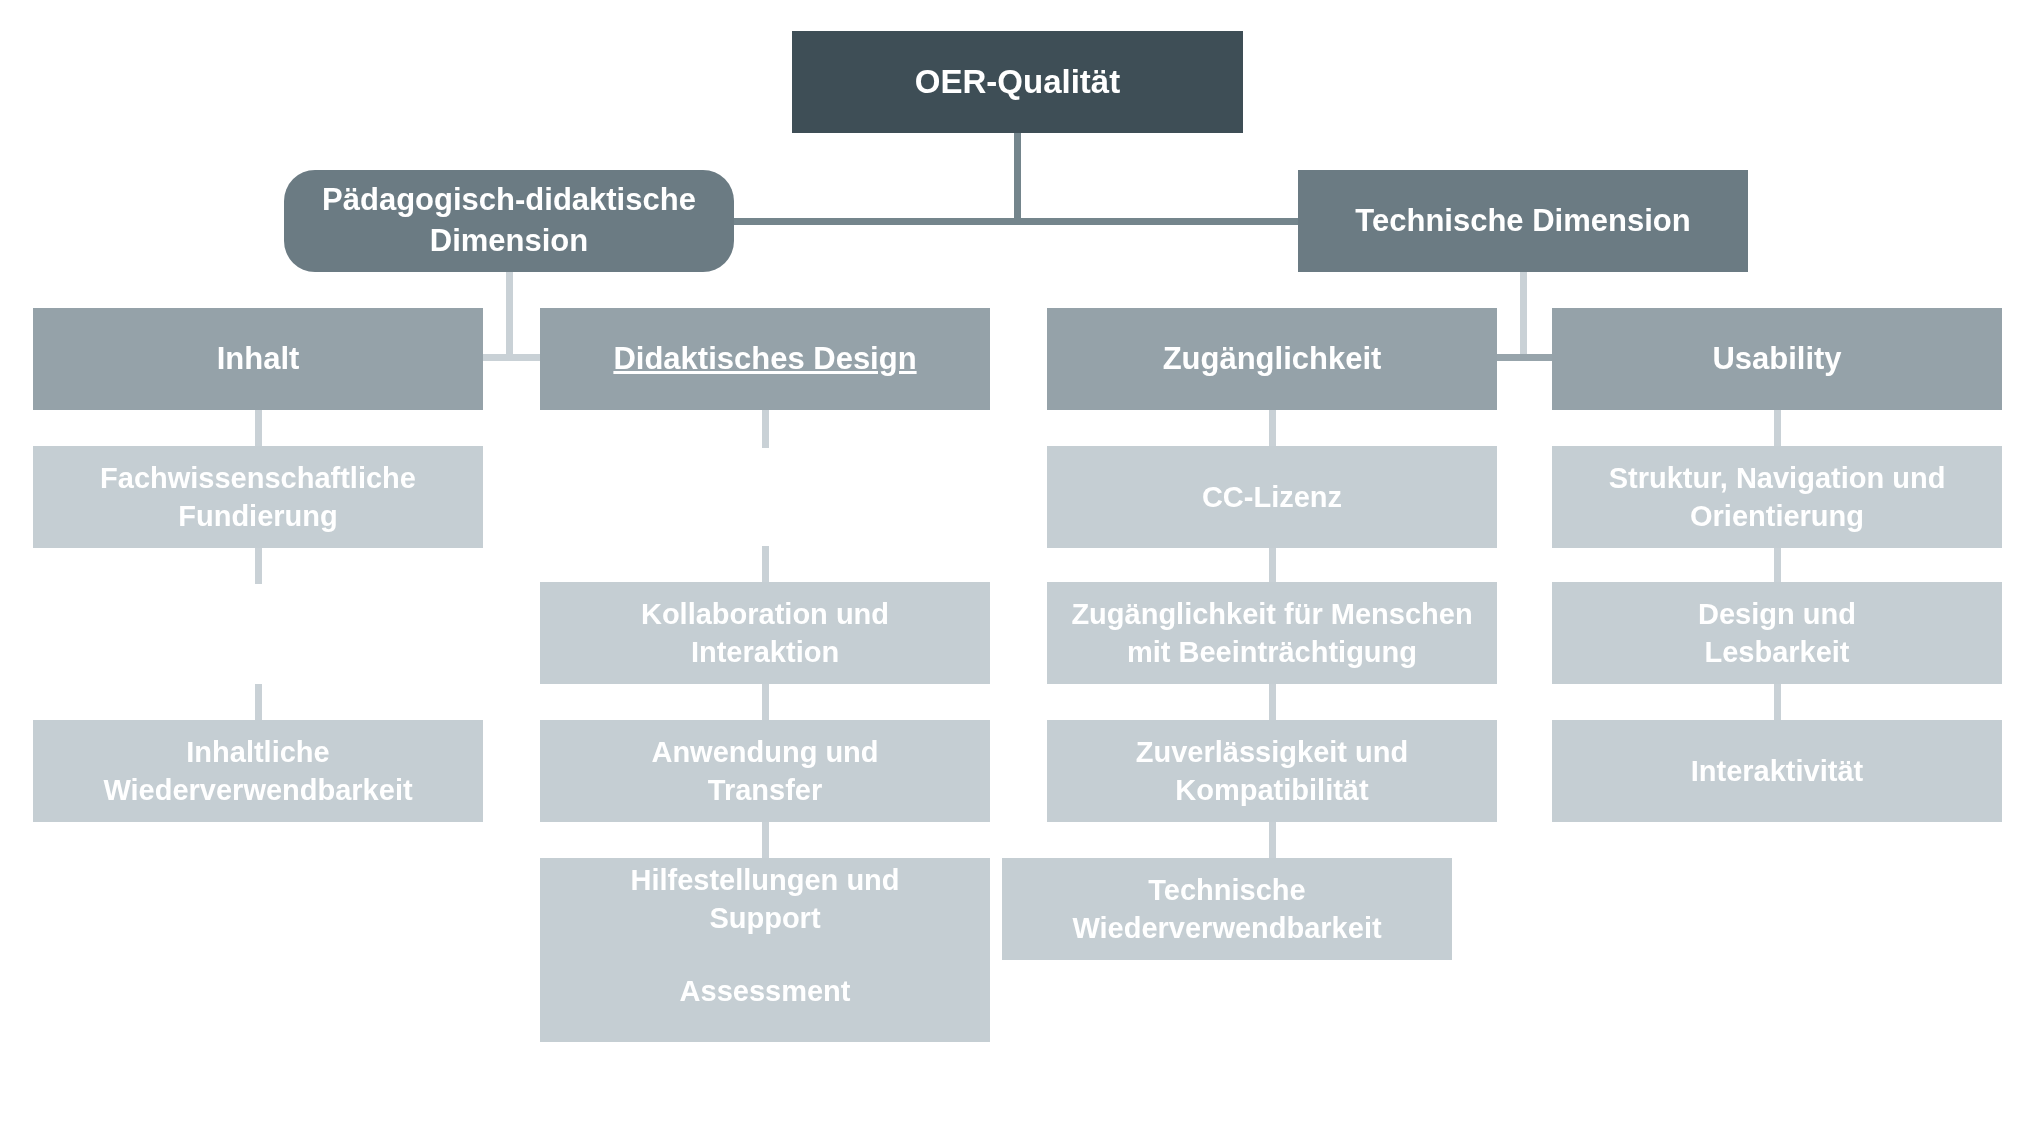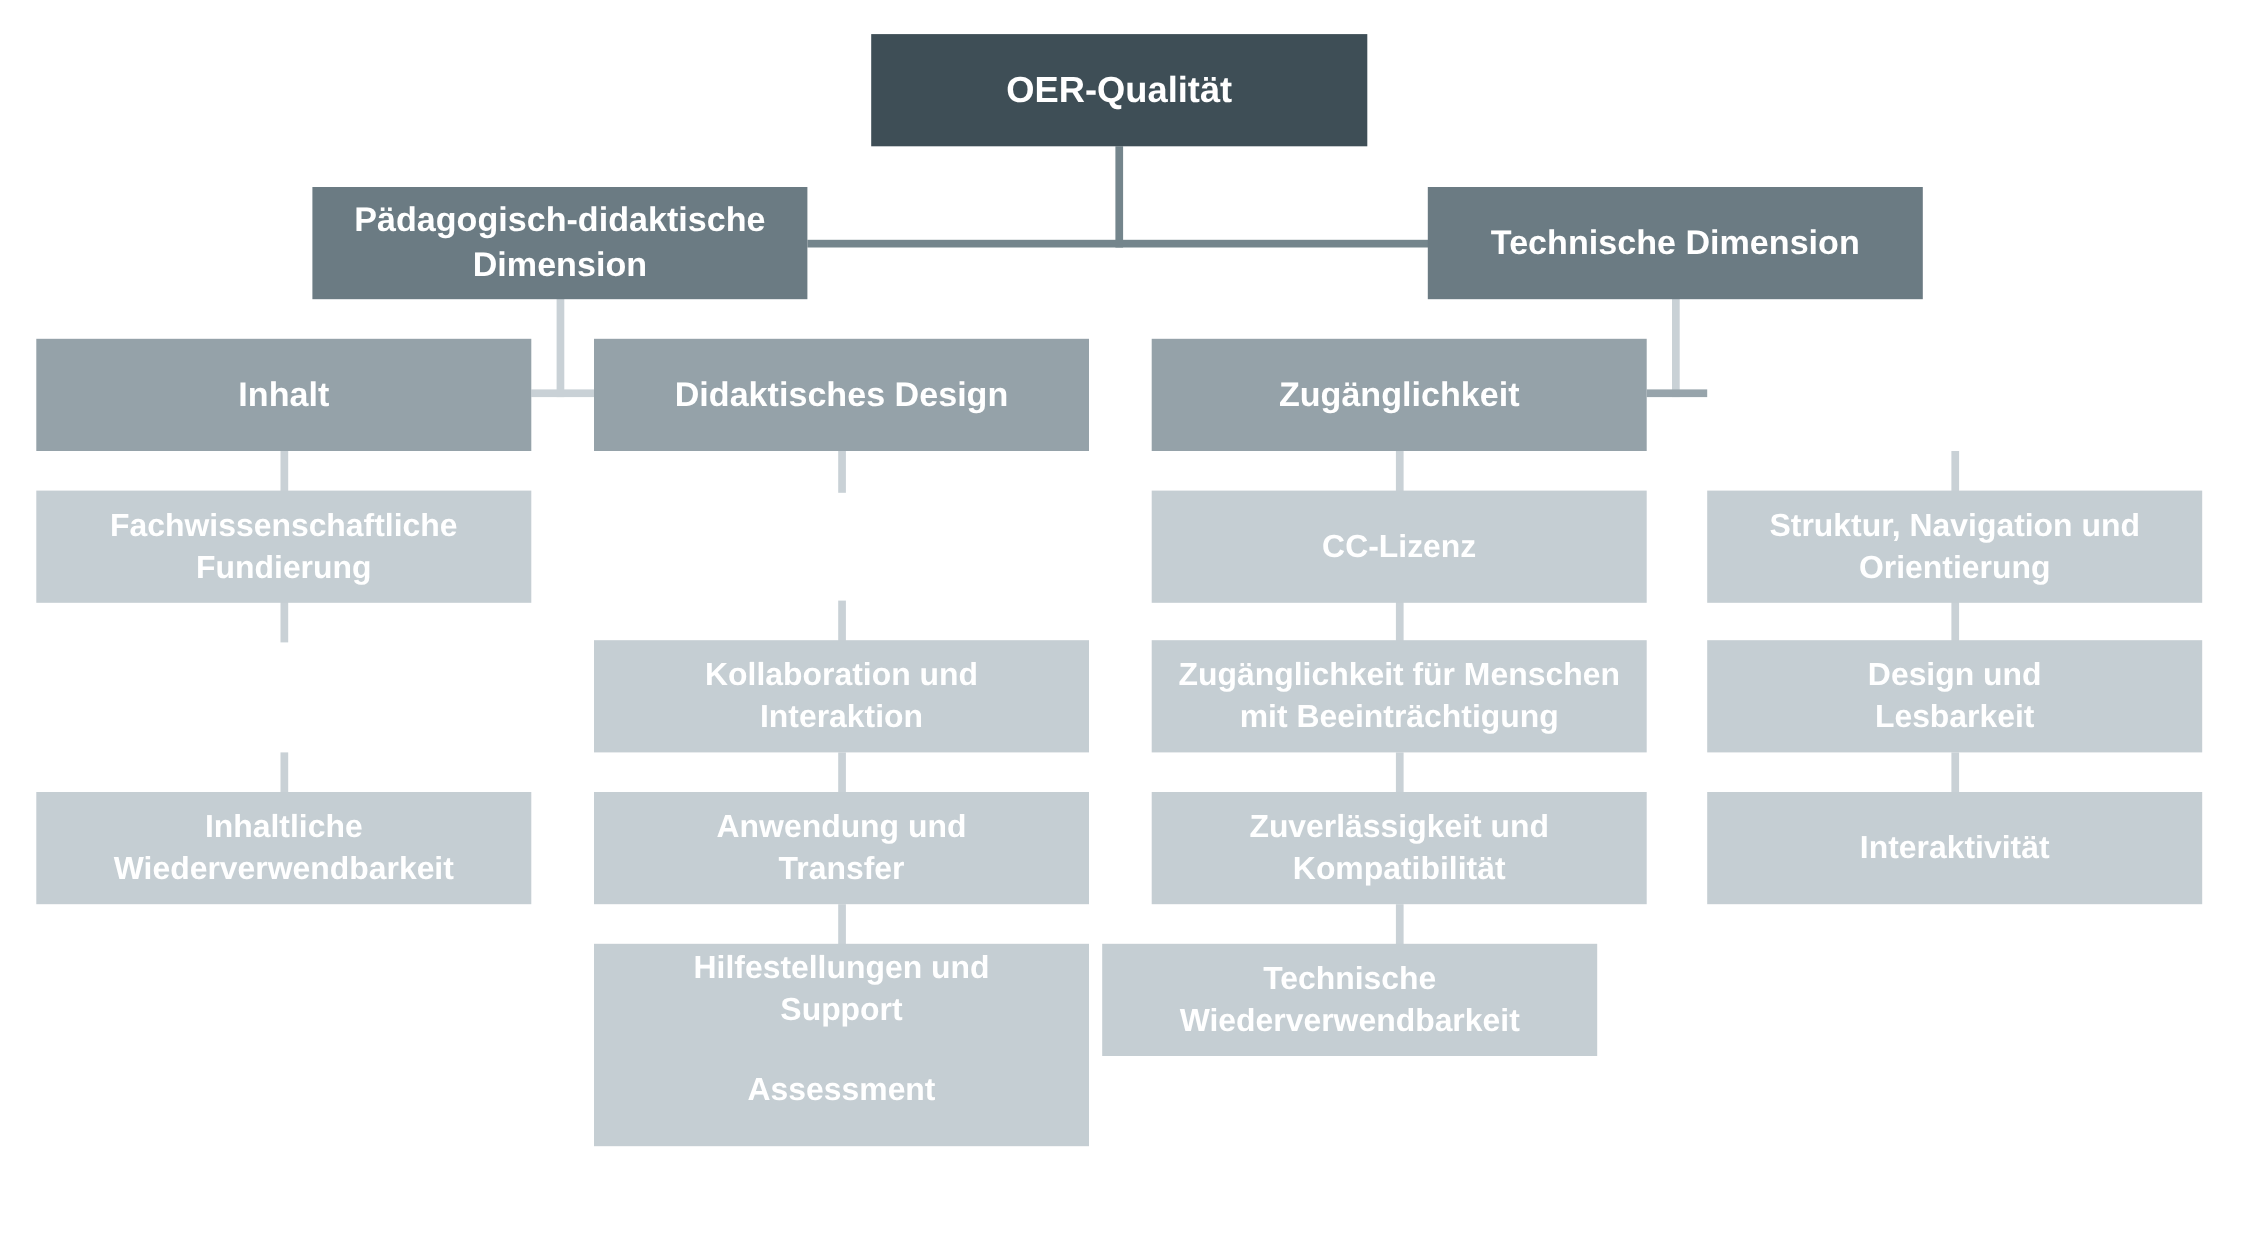--- a/index.html
+++ b/index.html
@@ -79,27 +79,28 @@
   <div class="conn light" style="left:1269px; top:546px; width:7px; height:38px;"></div>
   <div class="conn light" style="left:1269px; top:684px; width:7px; height:38px;"></div>
   <div class="conn light" style="left:1269px; top:822px; width:7px; height:38px;"></div>
 
   <div class="conn light" style="left:1774px; top:410px; width:7px; height:38px;"></div>
   <div class="conn light" style="left:1774px; top:546px; width:7px; height:38px;"></div>
   <div class="conn light" style="left:1774px; top:684px; width:7px; height:38px;"></div>
 
   <div class="box root" style="left:792px; top:31px; width:451px; height:102px;">OER-Qualität</div>
 
-  <div class="box dim" style="left:284px; top:170px; width:450px; height:102px;">Pädagogisch-didaktische
+  <div class="box dim" style="left:284px; top:170px; width:450px; height:102px;border-radius:31px;">Pädagogisch-didaktische
 Dimension</div>
   <div class="box dim" style="left:1298px; top:170px; width:450px; height:102px;">Technische Dimension</div>
 
   <div class="box hdr" style="left:33px; top:308px; width:450px; height:102px;">Inhalt</div>
-  <div class="box hdr" style="left:540px; top:308px; width:450px; height:102px;">Didaktisches Design</div>
+  <div class="box hdr" style="left:540px; top:308px; width:450px; height:102px;text-decoration:underline;">Didaktisches Design</div>
   <div class="box hdr" style="left:1047px; top:308px; width:450px; height:102px;">Zugänglichkeit</div>
+  <div class="box hdr" style="left:1552px; top:308px; width:450px; height:102px;">Usability</div>
 
   <div class="box item" style="left:33px; top:446px; width:450px; height:102px;">Fachwissenschaftliche
 Fundierung</div>
   <div class="box item" style="left:33px; top:720px; width:450px; height:102px;">Inhaltliche
 Wiederverwendbarkeit</div>
 
   <div class="box item" style="left:540px; top:582px; width:450px; height:102px;">Kollaboration und
 Interaktion</div>
   <div class="box item" style="left:540px; top:720px; width:450px; height:102px;">Anwendung und
 Transfer</div>

